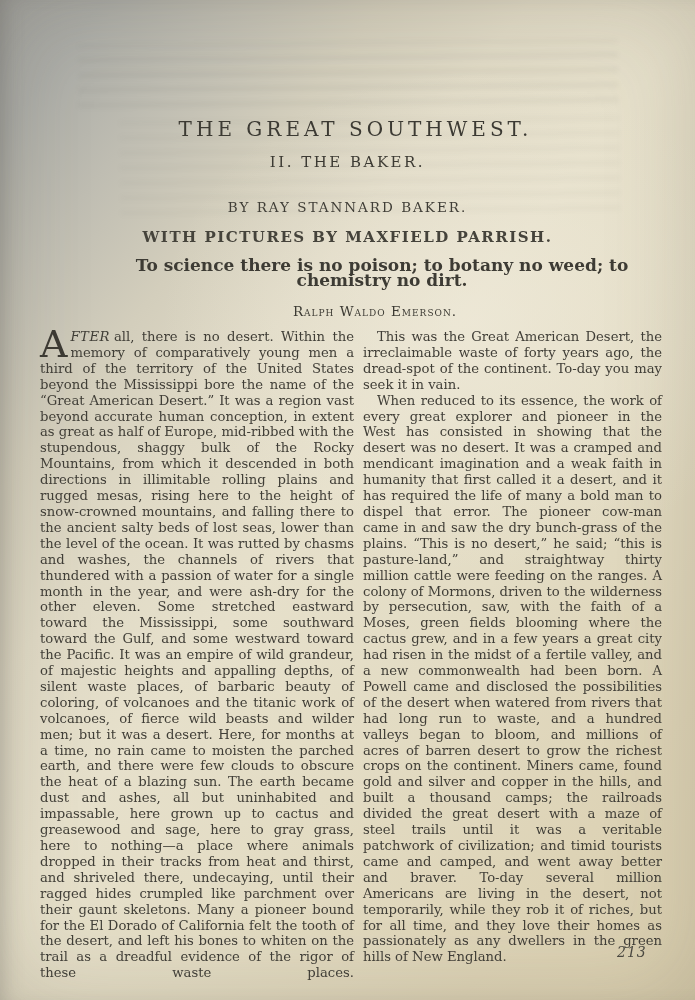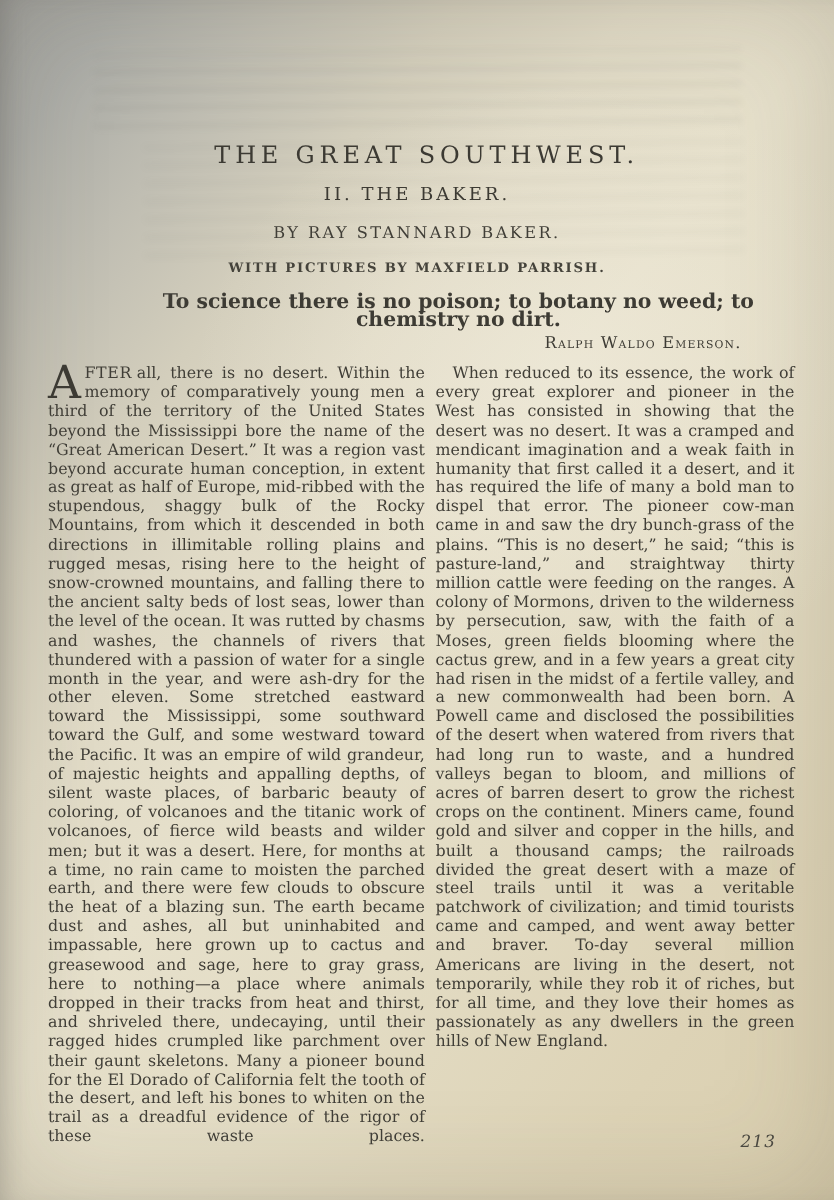--- a/index.html
+++ b/index.html
@@ -20,45 +20,45 @@
     position:absolute;opacity:0.09;filter:blur(2.5px);pointer-events:none;
     background:repeating-linear-gradient(0deg, rgba(98,100,92,0.0) 0px, rgba(98,100,92,0.0) 4px, rgba(98,100,92,0.8) 6px, rgba(98,100,92,0.8) 9px, rgba(98,100,92,0.0) 11px, rgba(98,100,92,0.0) 15px);
     transform:rotate(-0.6deg);
   }
   .ghost.g1{left:78px;top:42px;width:540px;height:68px;}
   .ghost.g2{left:120px;top:118px;width:500px;height:100px;opacity:0.05;}
 
   header{position:relative;text-align:center;padding-top:118px;}
   h1{margin:0;font-size:20px;line-height:22px;font-weight:500;letter-spacing:4px;color:#3c3a33;padding-left:16px;}
   h2{margin:14px 0 0;font-size:15px;line-height:16px;font-weight:500;letter-spacing:2.5px;color:#3c3a33;}
-  h3{margin:17px 0 0;font-size:13.5px;line-height:15px;font-weight:500;letter-spacing:2px;color:#403e37;}
-  .credit{margin:16px 0 0;font-size:11px;line-height:12px;font-weight:bold;letter-spacing:1.5px;color:#45433b;}
+  h3{margin:30px 0 0;font-size:13.5px;line-height:15px;font-weight:500;letter-spacing:2px;color:#403e37;}
+  .credit{margin:16px 0 0;font-size:15px;line-height:12px;font-weight:bold;letter-spacing:1.5px;color:#45433b;}
 
   .epigraph{position:relative;width:500px;margin:15px 0 0 132px;}
   .epigraph .quote{font-size:17px;line-height:15px;font-weight:bold;text-align:center;color:#3d3b34;}
   .epigraph .attribution{
-    font-size:13.5px;line-height:15px;text-align:right;padding-right:14px;margin-top:4px;
+    font-size:13.5px;line-height:15px;text-align:center;padding-right:14px;margin-top:16px;
     font-variant-caps:small-caps;letter-spacing:1px;color:#3d3b34;
   }
 
   .columns{
     display:flex;gap:9px;padding:0 33px 0 40px;margin-top:10px;
     font-size:13.2px;line-height:15.9px;
   }
   .col{text-align:justify;}
   .col.left{width:314px;flex:none;}
   .col.right{flex:1;min-width:0;}
   .col p{margin:0;}
   .col p.indent{text-indent:14px;}
   .col p.fill-last{text-align-last:justify;}
   .dropcap{
     float:left;font-size:38px;line-height:29px;padding:1px 3px 0 0;
     color:#3c3a33;
   }
-  .caps{letter-spacing:0.5px;margin-right:4px;}
+  .caps{letter-spacing:0.5px;margin-right:4px;font-style:italic;}
 
   .folio{
     position:absolute;left:617px;top:944px;
     font-size:14px;letter-spacing:1px;color:#4a4840;font-style:italic;
   }
 </style>
 </head>
 <body>
 
 <div class="page">
@@ -76,19 +76,20 @@
   <div class="epigraph">
     <div class="quote">To science there is no poison; to botany no weed; to chemistry no dirt.</div>
     <div class="attribution">Ralph Waldo Emerson.</div>
   </div>
 
   <main class="columns">
     <div class="col left">
       <p class="fill-last"><span class="dropcap">A</span><span class="caps">FTER</span><span>all, there is no desert. Within the memory of comparatively young men a third of the territory of the United States beyond the Mississippi bore the name of the “Great American Desert.” It was a region vast beyond accurate human conception, in extent as great as half of Europe, mid-ribbed with the stupendous, shaggy bulk of the Rocky Mountains, from which it descended in both directions in illimitable rolling plains and rugged mesas, rising here to the height of snow-crowned mountains, and falling there to the ancient salty beds of lost seas, lower than the level of the ocean. It was rutted by chasms and washes, the channels of rivers that thundered with a passion of water for a single month in the year, and were ash-dry for the other eleven. Some stretched eastward toward the Mississippi, some southward toward the Gulf, and some westward toward the Pacific. It was an empire of wild grandeur, of majestic heights and appalling depths, of silent waste places, of barbaric beauty of coloring, of volcanoes and the titanic work of volcanoes, of fierce wild beasts and wilder men; but it was a desert. Here, for months at a time, no rain came to moisten the parched earth, and there were few clouds to obscure the heat of a blazing sun. The earth became dust and ashes, all but uninhabited and impassable, here grown up to cactus and greasewood and sage, here to gray grass, here to nothing—a place where animals dropped in their tracks from heat and thirst, and shriveled there, undecaying, until their ragged hides crumpled like parchment over their gaunt skeletons. Many a pioneer bound for the El Dorado of California felt the tooth of the desert, and left his bones to whiten on the trail as a dreadful evidence of the rigor of these waste places.</span></p>
     </div>
     <div class="col right">
+      <p class="indent">This was the Great American Desert, the irreclaimable waste of forty years ago, the dread-spot of the continent. To-day you may seek it in vain.</p>
       <p class="indent">When reduced to its essence, the work of every great explorer and pioneer in the West has consisted in showing that the desert was no desert. It was a cramped and mendicant imagination and a weak faith in humanity that first called it a desert, and it has required the life of many a bold man to dispel that error. The pioneer cow-man came in and saw the dry bunch-grass of the plains. “This is no desert,” he said; “this is pasture-land,” and straightway thirty million cattle were feeding on the ranges. A colony of Mormons, driven to the wilderness by persecution, saw, with the faith of a Moses, green fields blooming where the cactus grew, and in a few years a great city had risen in the midst of a fertile valley, and a new commonwealth had been born. A Powell came and disclosed the possibilities of the desert when watered from rivers that had long run to waste, and a hundred valleys began to bloom, and millions of acres of barren desert to grow the richest crops on the continent. Miners came, found gold and silver and copper in the hills, and built a thousand camps; the railroads divided the great desert with a maze of steel trails until it was a veritable patchwork of civilization; and timid tourists came and camped, and went away better and braver. To-day several million Americans are living in the desert, not temporarily, while they rob it of riches, but for all time, and they love their homes as passionately as any dwellers in the green hills of New England.</p>
     </div>
   </main>
 
   <div class="folio">213</div>
 
 </div>
 
 </body></html>

